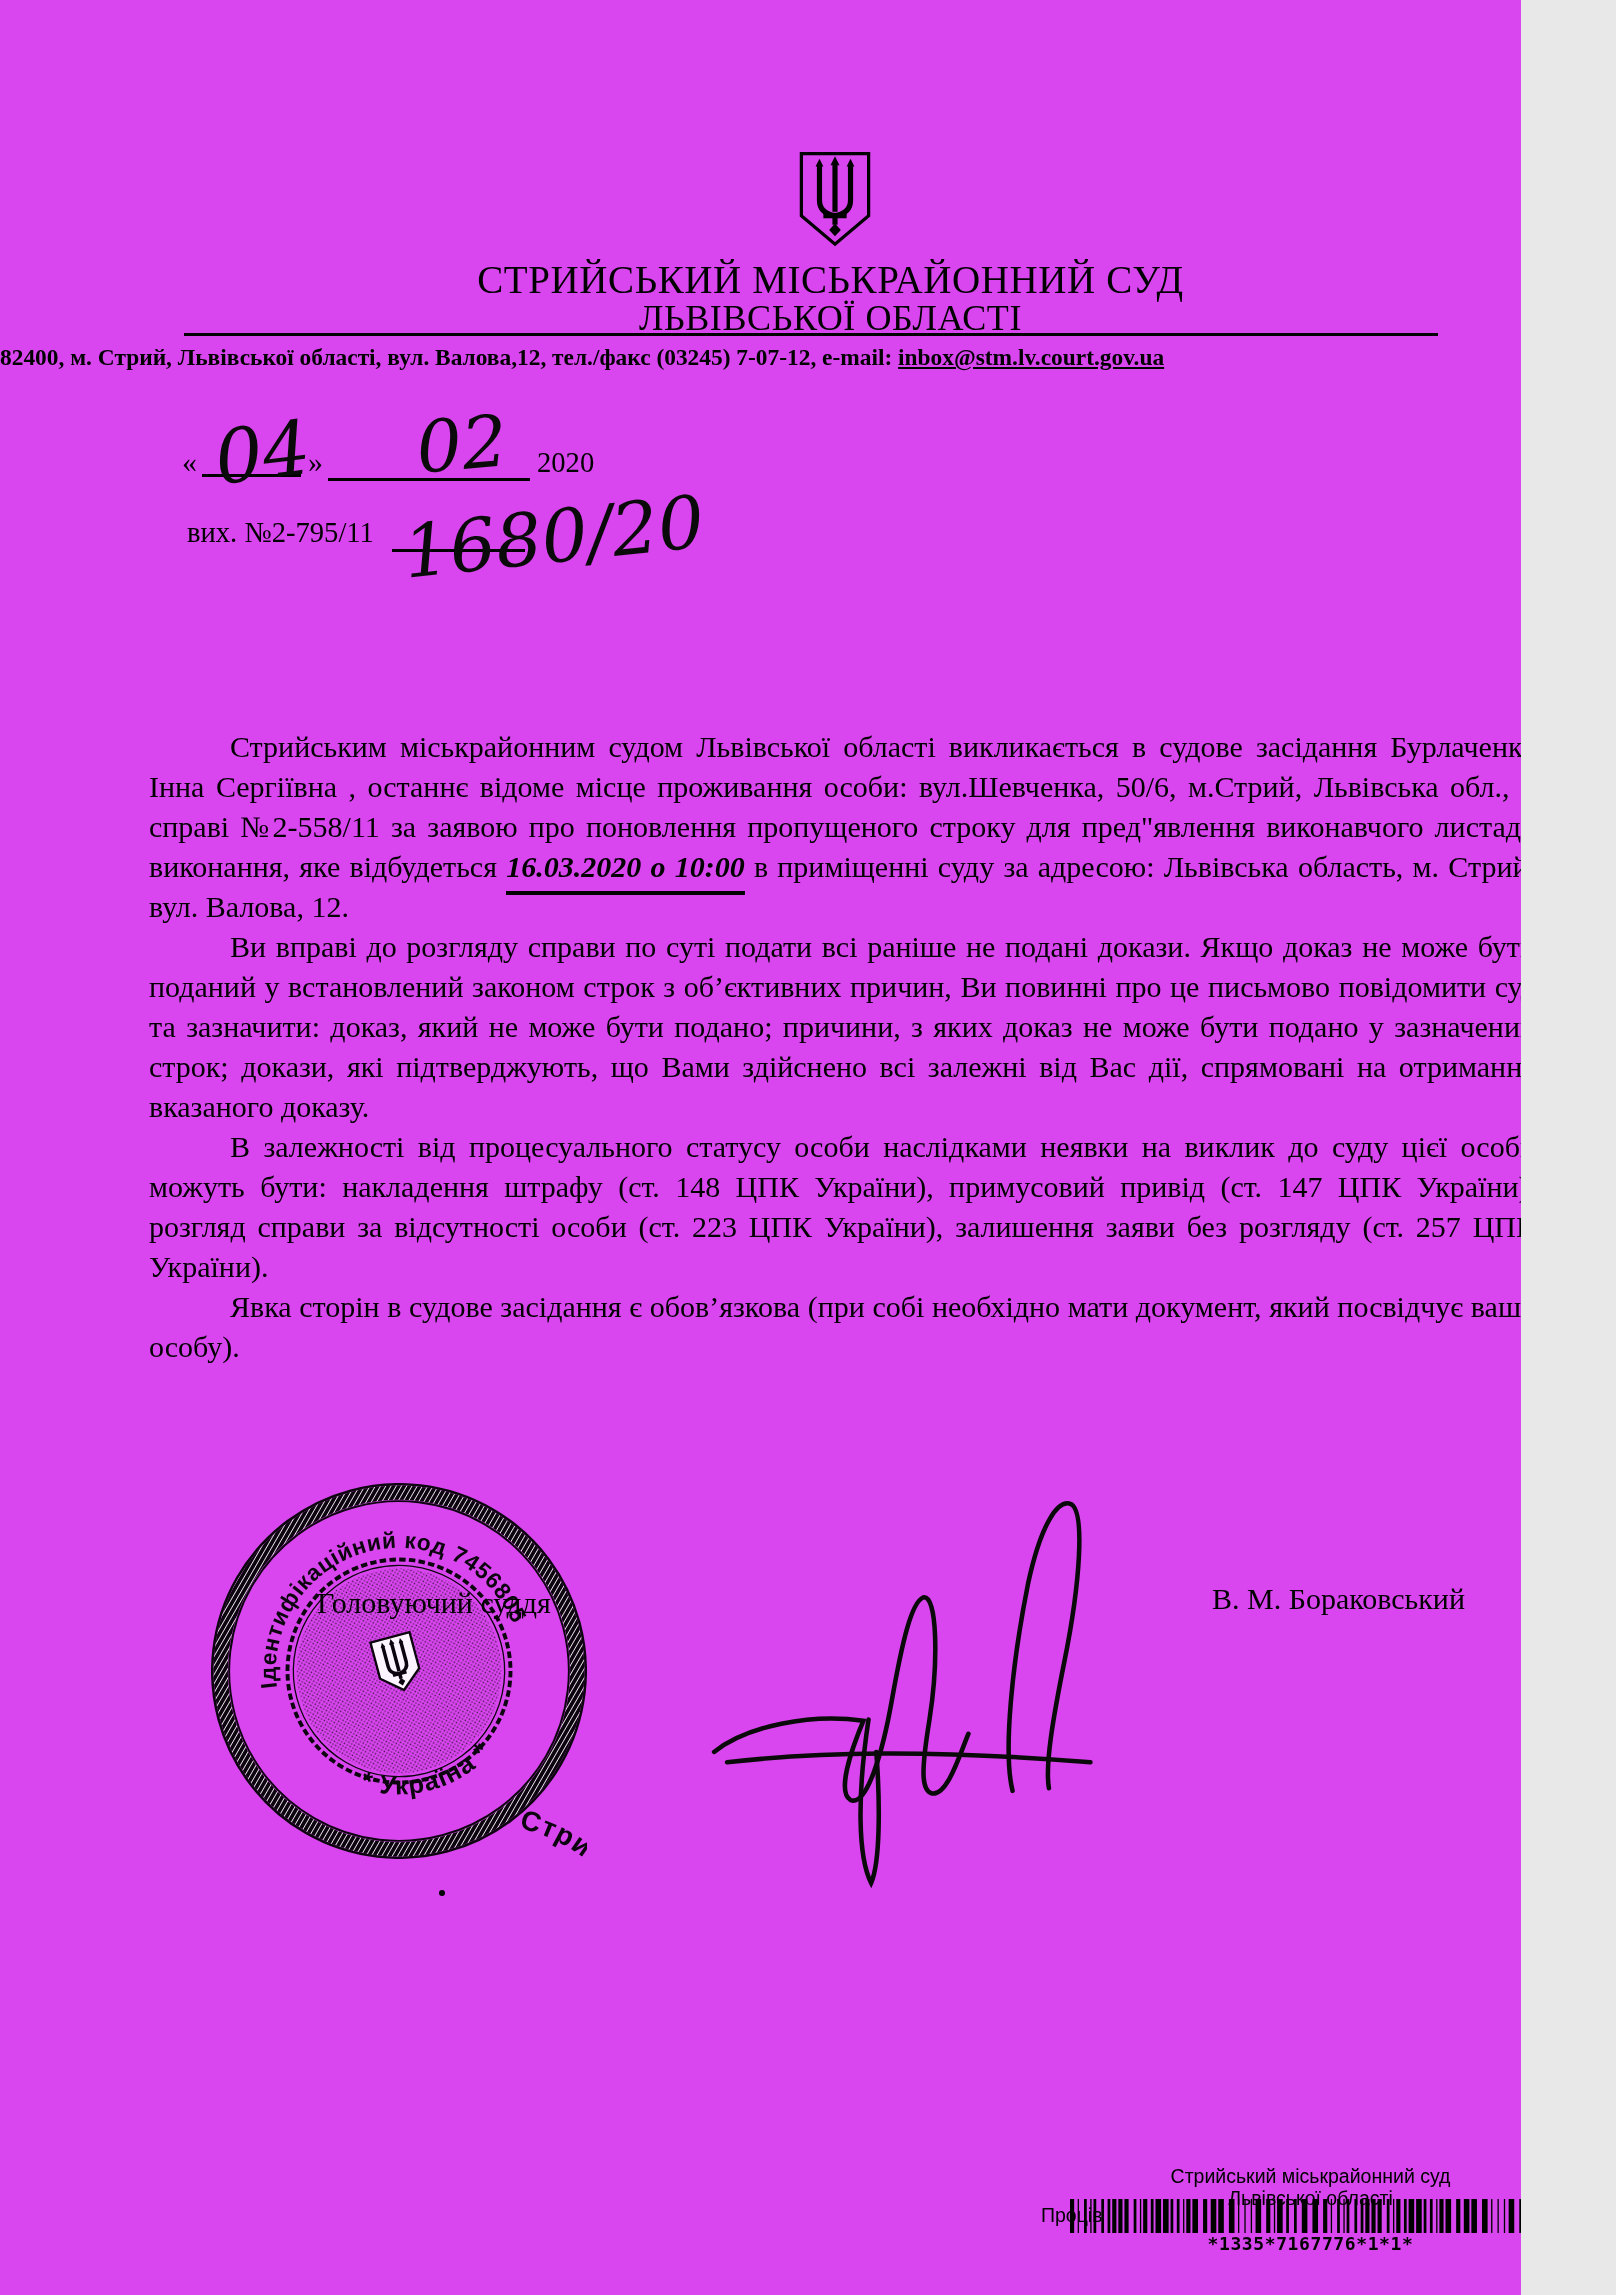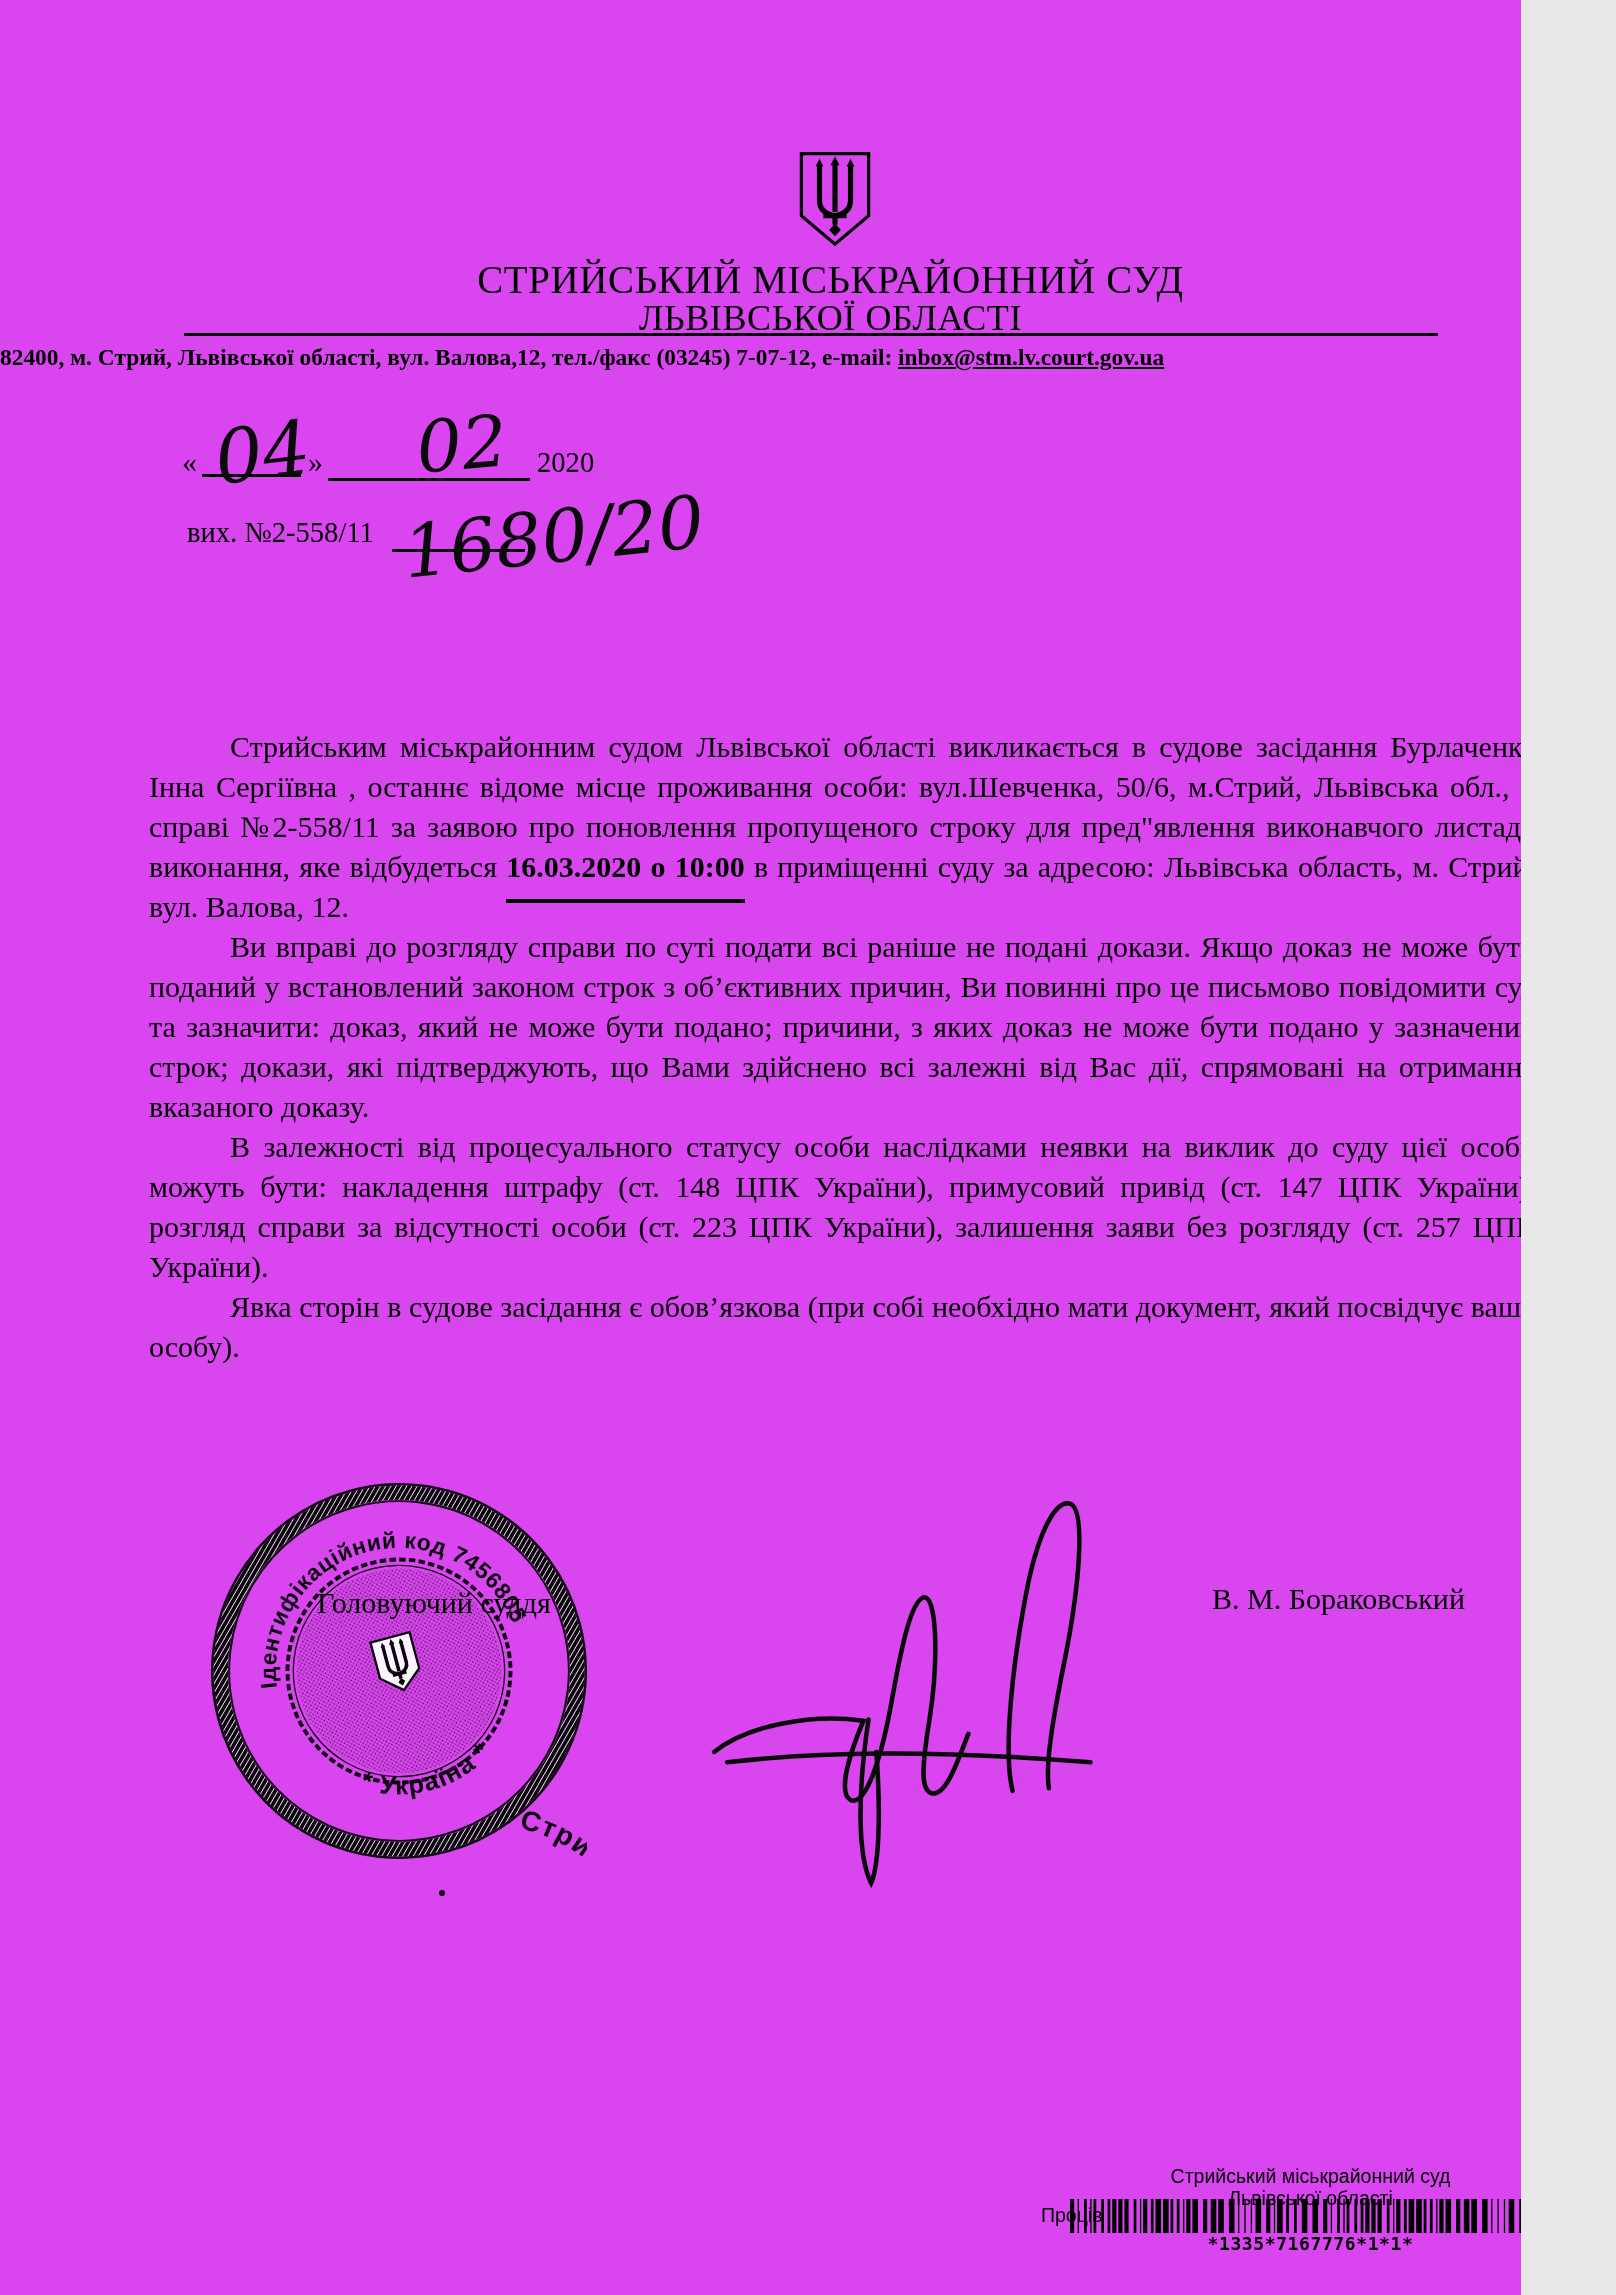--- a/index.html
+++ b/index.html
@@ -20,21 +20,21 @@
   .dline1{left:202px;top:474px;width:99px;height:2.6px;background:#000;}
   .dline2{left:328px;top:478px;width:202px;height:2.6px;background:#000;}
   .year{left:537px;top:447px;font-size:28.6px;}
   .out-label{left:187px;top:517px;font-size:28.6px;white-space:nowrap;}
   .dline3{left:392px;top:549px;width:133px;height:2.6px;background:#000;}
 
   
   .doc-title{left:149px;top:658px;width:1387px;text-align:center;font-size:36px;letter-spacing:1.3px;}
   .body-text{left:149px;top:727px;width:1387px;font-size:30px;line-height:40px;text-align:justify;}
   .body-text p{margin:0;text-indent:81px;}
-  .hl{font-weight:bold;border-bottom:4.5px solid #000;padding-bottom:16px;}
+  .hl{font-weight:bold;border-bottom:4.5px solid #000;padding-bottom:8px;font-style:italic;}
 
   .judge-label{left:317px;top:1586px;font-size:30px;white-space:nowrap;}
   .judge-name{left:1212px;top:1582px;font-size:30px;white-space:nowrap;}
 
   .ink-dot{left:439px;top:1890px;width:5.8px;height:5.8px;border-radius:50%;background:#000;}
 
   
   .f-line1{left:973px;top:2165px;width:675px;text-align:center;font-family:"Liberation Sans",sans-serif;font-size:19.5px;white-space:nowrap;}
   .f-line2{left:973px;top:2187px;width:675px;text-align:center;font-family:"Liberation Sans",sans-serif;font-size:19.5px;white-space:nowrap;}
   .f-clerk{left:1005px;top:2204px;font-family:"Liberation Sans",sans-serif;font-size:19.5px;white-space:nowrap;margin-left:36px;}
@@ -71,21 +71,21 @@
   <div class="abs head-rule"></div>
   <div class="abs addr-line">
     <span>82400, м. Стрий, Львівської області, вул. Валова,12, тел./факс (03245) 7-07-12, e-mail: </span><span class="email">inbox@stm.lv.court.gov.ua</span>
   </div>
 
   <span class="abs q-open">«</span>
   <span class="abs q-close">»</span>
   <div class="abs dline1"></div>
   <div class="abs dline2"></div>
   <span class="abs year">2020</span>
-  <span class="abs out-label">вих. №2-558/11</span>
+  <span class="abs out-label">вих. №2-795/11</span>
   <div class="abs dline3"></div>
 
 
   <div class="abs body-text">
     <p><span>Стрийським міськрайонним судом Львівської області викликається в судове засідання Бурлаченко Інна Сергіївна , останнє відоме місце проживання особи: вул.Шевченка, 50/6, м.Стрий,  Львівська обл., у справі №2-558/11  за заявою про поновлення пропущеного строку для пред"явлення виконавчого листадо виконання, яке відбудеться </span><span class="hl">16.03.2020  о  10:00</span><span> в приміщенні суду за адресою: Львівська область, м. Стрий, вул. Валова, 12.</span></p>
     <p>Ви вправі до розгляду справи по суті подати всі раніше не подані докази. Якщо доказ не може бути поданий у встановлений законом строк з об’єктивних причин, Ви повинні про це письмово повідомити суд та зазначити: доказ, який не може бути подано; причини, з яких доказ не може бути подано у зазначений строк; докази, які підтверджують, що Вами здійснено всі залежні від Вас дії, спрямовані на отримання вказаного доказу.</p>
     <p>В залежності від процесуального статусу особи наслідками неявки на виклик до суду цієї особи можуть бути: накладення штрафу (ст. 148 ЦПК України), примусовий привід (ст. 147 ЦПК України), розгляд справи за відсутності особи (ст. 223 ЦПК України), залишення заяви без розгляду (ст. 257 ЦПК України).</p>
     <p>Явка сторін в судове засідання є обов’язкова (при собі необхідно мати документ, який посвідчує вашу особу).</p>
   </div>
 

